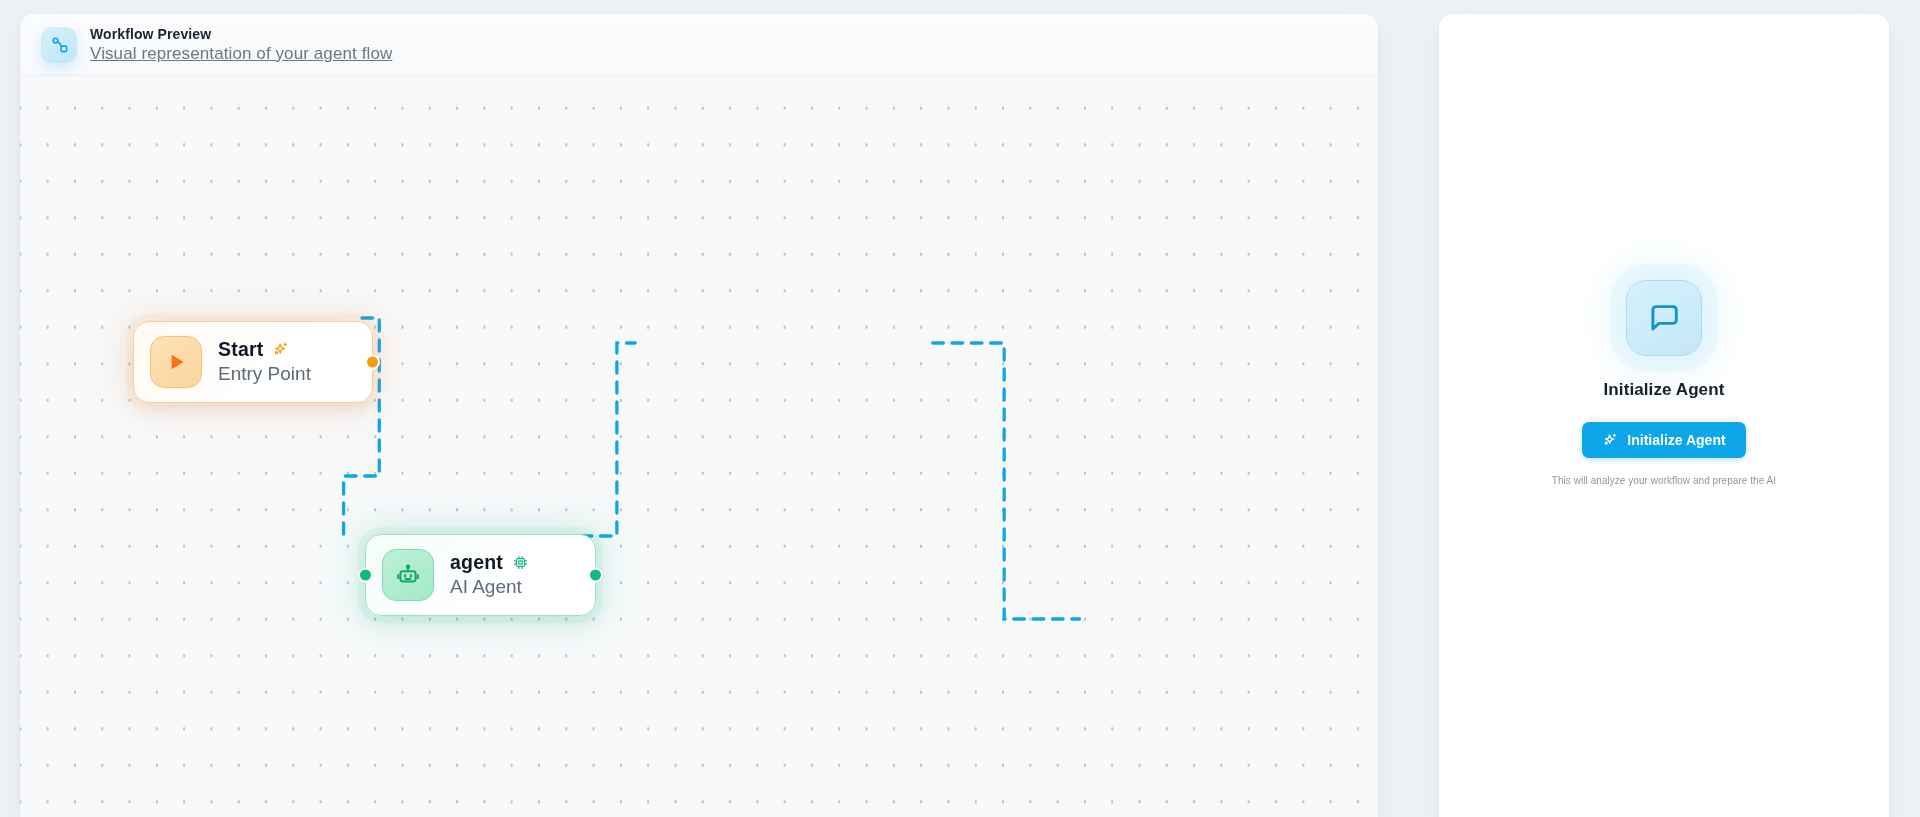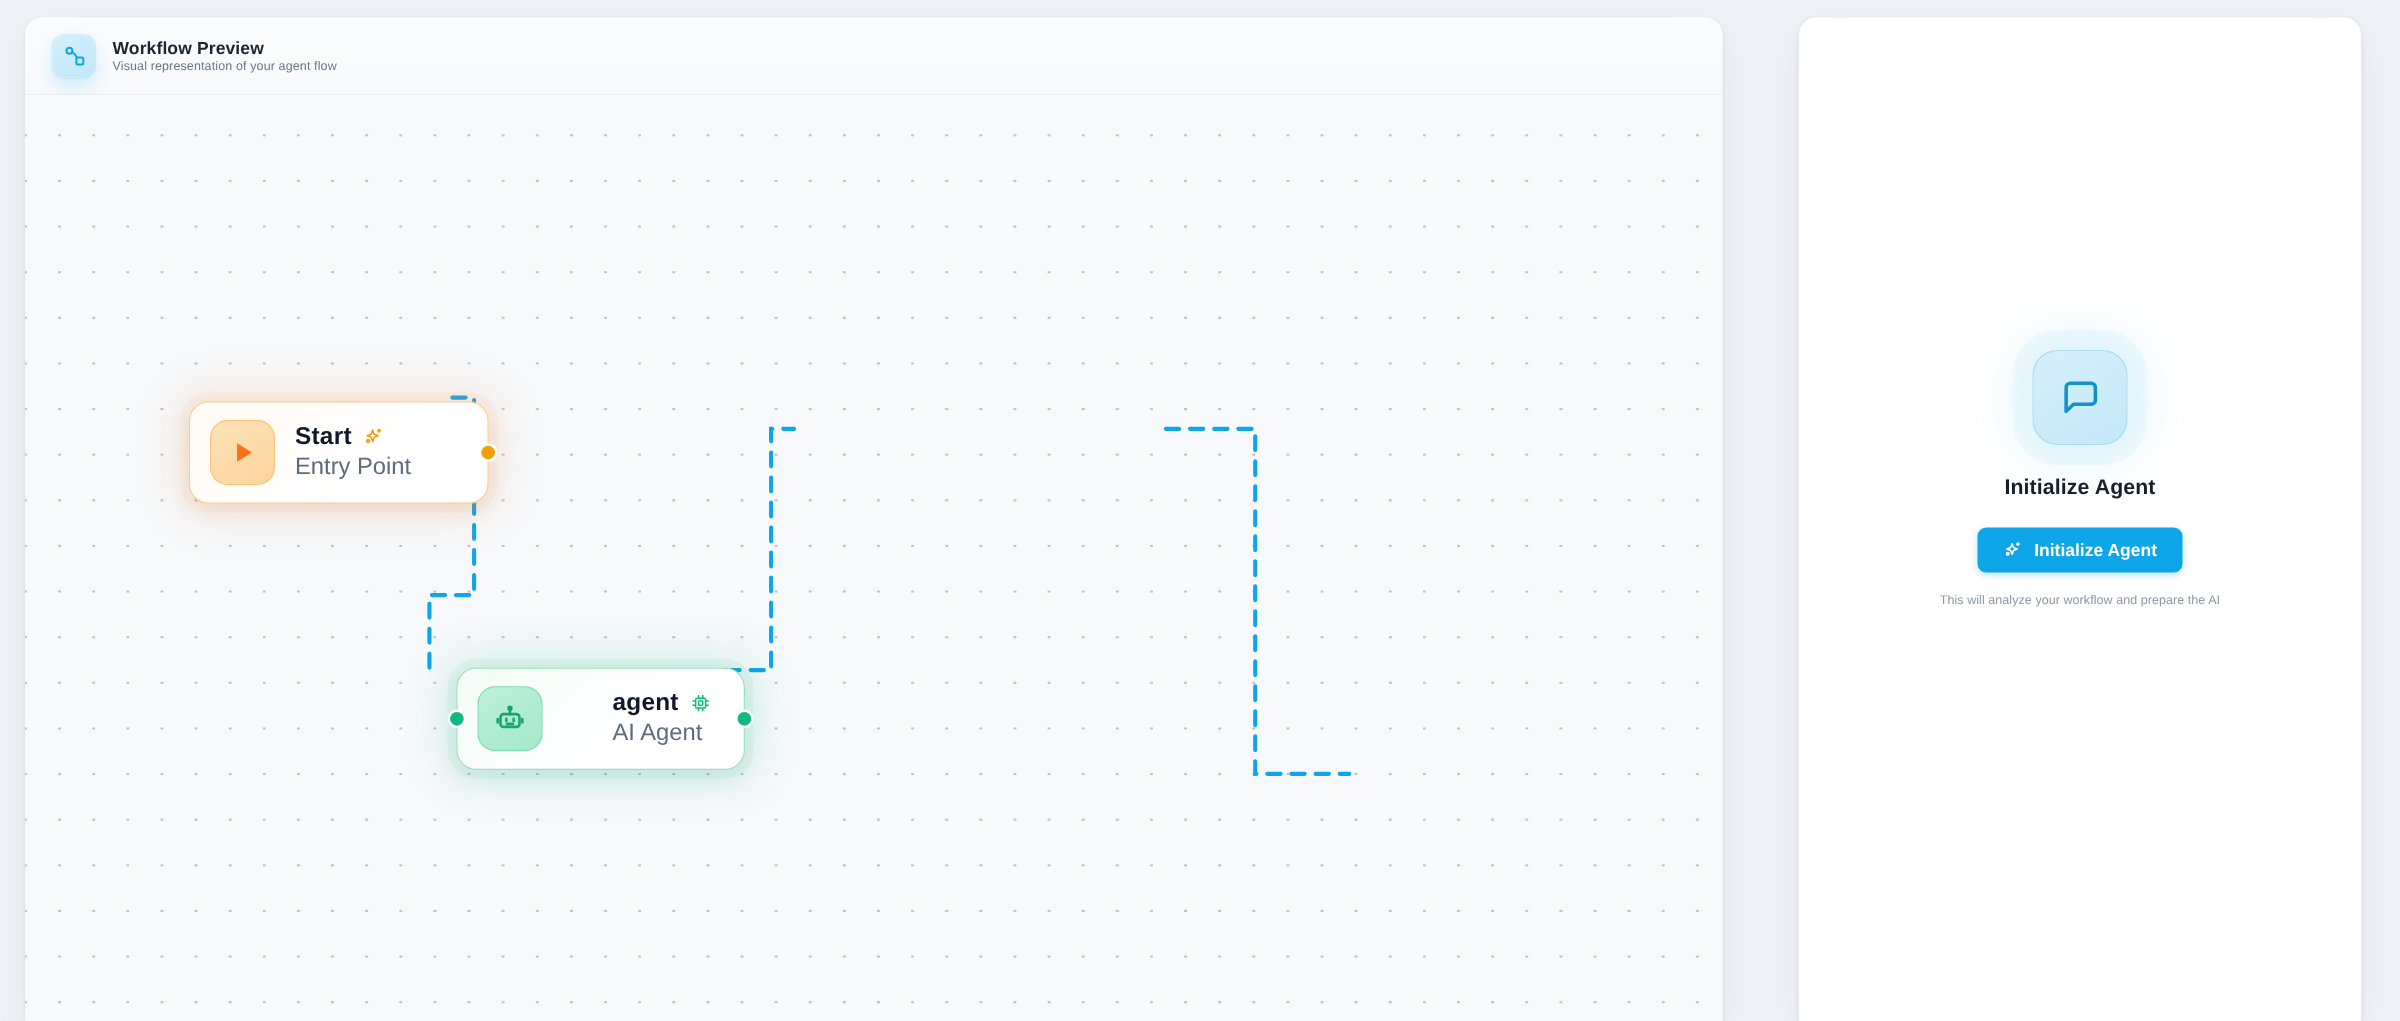--- a/index.html
+++ b/index.html
@@ -47,21 +47,21 @@
     border-radius: 9px;
     background: linear-gradient(145deg,#d4f0fb 0%, #bfe7f8 100%);
     box-shadow: 0 0 0 1px rgba(14,165,233,.12), 0 6px 14px rgba(14,165,233,.18);
     display: flex; align-items: center; justify-content: center;
     color: #0ea5e9;
   }
   .hdr-texts { display: flex; flex-direction: column; gap: 2px; }
   .hdr-title {
     font-size: 14px; font-weight: 700; color: #1b2430; letter-spacing: .1px;
   }
-  .hdr-sub { font-size: 10px; color: #6b7785; letter-spacing: .1px; }
+  .hdr-sub { font-size: 17px; color: #6b7785; letter-spacing: .1px; text-decoration: underline; }
 
   
   .canvas {
     position: relative;
     flex: 1 1 auto;
     background-color: #f7f9fb;
     background-image: radial-gradient(circle, #b9c2cc 1.1px, transparent 1.2px);
     background-size: 27.3px 36.5px;
     background-position: 14px 14px;
     overflow: hidden;
@@ -91,21 +91,21 @@
   .node-title-row { display: flex; align-items: center; gap: 9px; }
   .node-title {
     font-size: 19.5px; font-weight: 700; color: #111827; letter-spacing: .2px;
     line-height: 1.15;
   }
   .node-sub { font-size: 19px; color: #5d6b7a; line-height: 1.25; }
   .badge-ico { display: flex; align-items: center; }
 
   
   .node-start {
-    left: 131px; top: 245px;
+    left: 113px; top: 245px;
     width: 240px;
     border: 1.4px solid #fbcf8f;
     background: linear-gradient(135deg,#fffaf2 0%, #ffffff 62%);
     box-shadow: 0 0 0 7px rgba(251,146,60,.055), 0 0 34px 10px rgba(251,146,60,.16), 0 6px 18px rgba(120,80,20,.08);
   }
   .node-start .node-icon {
     background: linear-gradient(145deg,#fde2b8 0%, #fbd49b 100%);
     border: 1.2px solid #f9c276;
     color: #f97316;
   }
@@ -125,21 +125,20 @@
   }
   .node-weather .node-title { font-weight: 600; }
 
   
   .node-agent {
     left: 345px; top: 458px;
     width: 231px;
     border: 1.4px solid #9fe0c0;
     background: linear-gradient(135deg,#f2fcf7 0%, #ffffff 60%);
     box-shadow: 0 0 0 7px rgba(16,185,129,.05), 0 0 34px 10px rgba(16,185,129,.15), 0 6px 18px rgba(20,110,80,.07);
-    justify-content: space-between;
   }
   .node-agent .node-icon {
     background: linear-gradient(145deg,#bdf0d8 0%, #a4e9c8 100%);
     border: 1.2px solid #7fdcb0;
     color: #17a667;
   }
 
   
   .node-end {
     left: 1108px; top: 554px;

